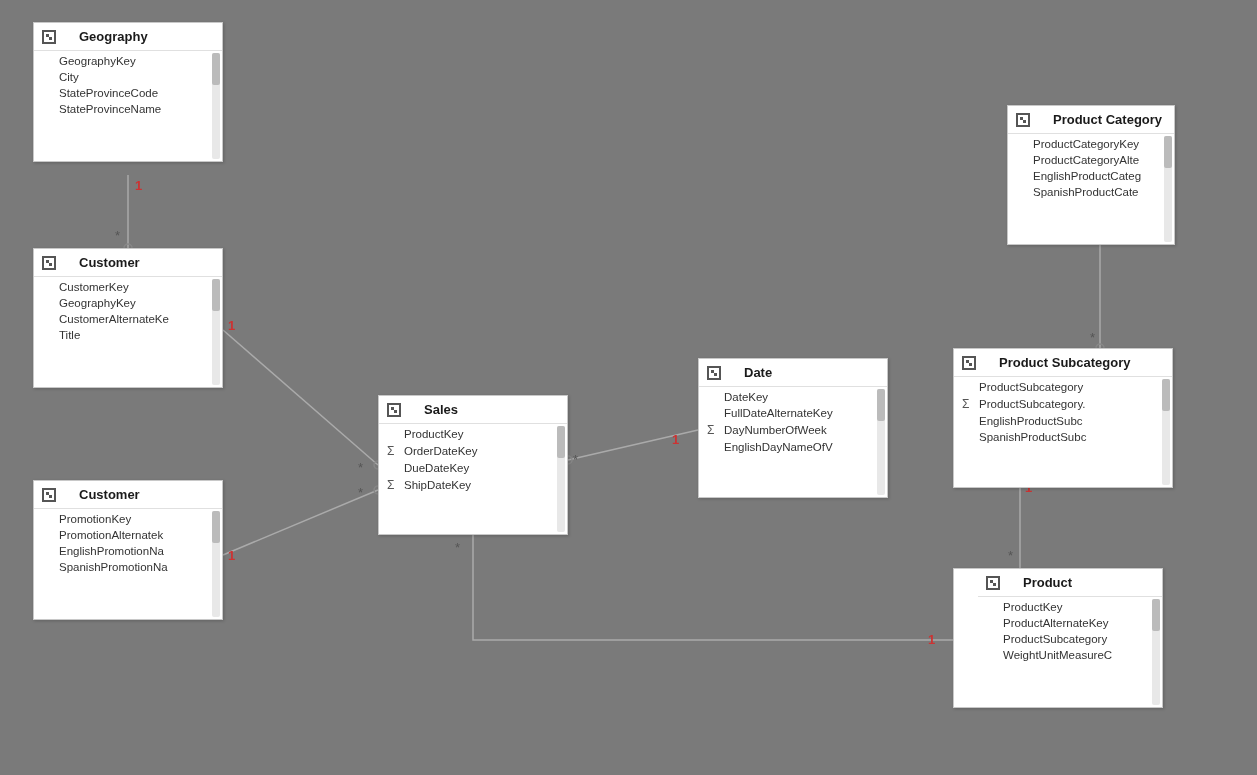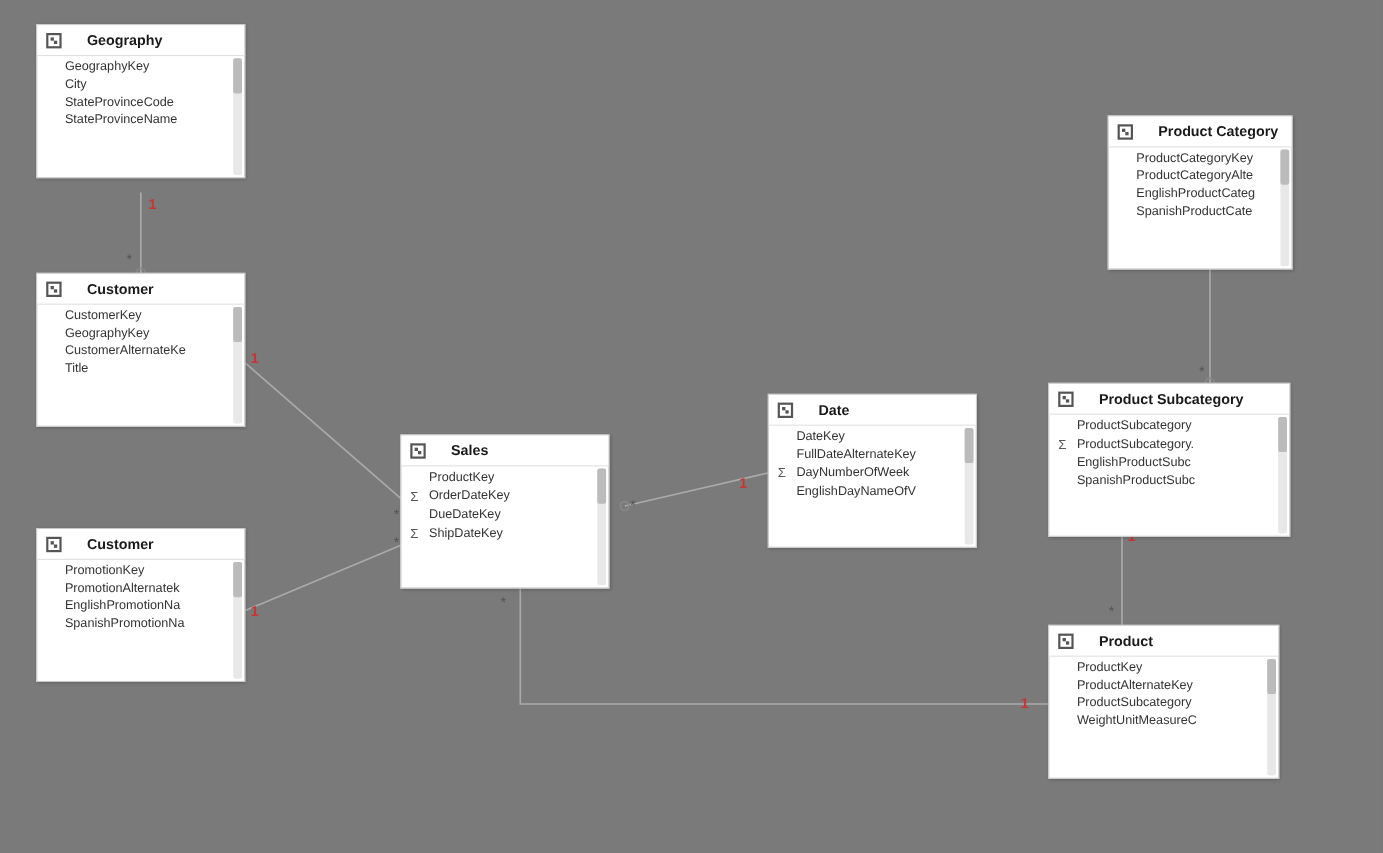--- a/index.html
+++ b/index.html
@@ -218,21 +218,21 @@
       <div class="scrollbar">
           <div class="scrollbar-thumb"></div>
         </div>
       <div class="table-row-item"><span class="sigma-icon"></span>PromotionKey</div>
       <div class="table-row-item"><span class="sigma-icon"></span>PromotionAlternatek</div>
       <div class="table-row-item"><span class="sigma-icon"></span>EnglishPromotionNa</div>
       <div class="table-row-item"><span class="sigma-icon"></span>SpanishPromotionNa</div>
     </div>
   </div>
 
-  <div class="table-box" style="left:364px; top:395px">
+  <div class="table-box" style="left:378px; top:395px">
     <div class="table-header">
       <span class="table-icon"></span>
       <span>Sales</span>
     </div>
     <div class="table-body">
       <div class="scrollbar">
           <div class="scrollbar-thumb"></div>
         </div>
       <div class="table-row-item"><span class="sigma-icon"></span>ProductKey</div>
       <div class="table-row-item"><span class="sigma-icon">Σ</span>OrderDateKey</div>
@@ -282,21 +282,21 @@
       <div class="scrollbar">
           <div class="scrollbar-thumb"></div>
         </div>
       <div class="table-row-item"><span class="sigma-icon"></span>ProductSubcategory</div>
       <div class="table-row-item"><span class="sigma-icon">Σ</span>ProductSubcategory.</div>
       <div class="table-row-item"><span class="sigma-icon"></span>EnglishProductSubc</div>
       <div class="table-row-item"><span class="sigma-icon"></span>SpanishProductSubc</div>
     </div>
   </div>
 
-  <div class="table-box" style="left:953px; top:568px; width:210px;">
+  <div class="table-box" style="left:953px; top:568px; width:210px;padding-left:24px;">
     <div class="table-header">
       <span class="table-icon"></span>
       <span>Product</span>
     </div>
     <div class="table-body">
       <div class="scrollbar">
           <div class="scrollbar-thumb"></div>
         </div>
       <div class="table-row-item"><span class="sigma-icon"></span>ProductKey</div>
       <div class="table-row-item"><span class="sigma-icon"></span>ProductAlternateKey</div>

